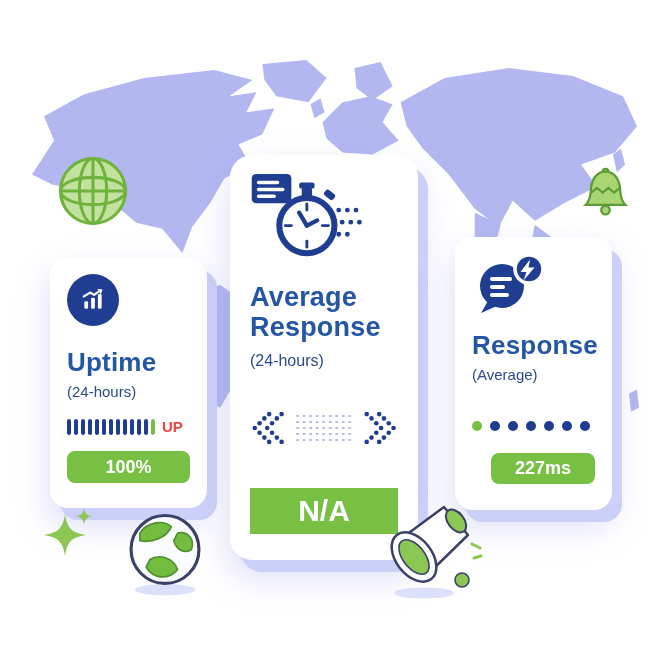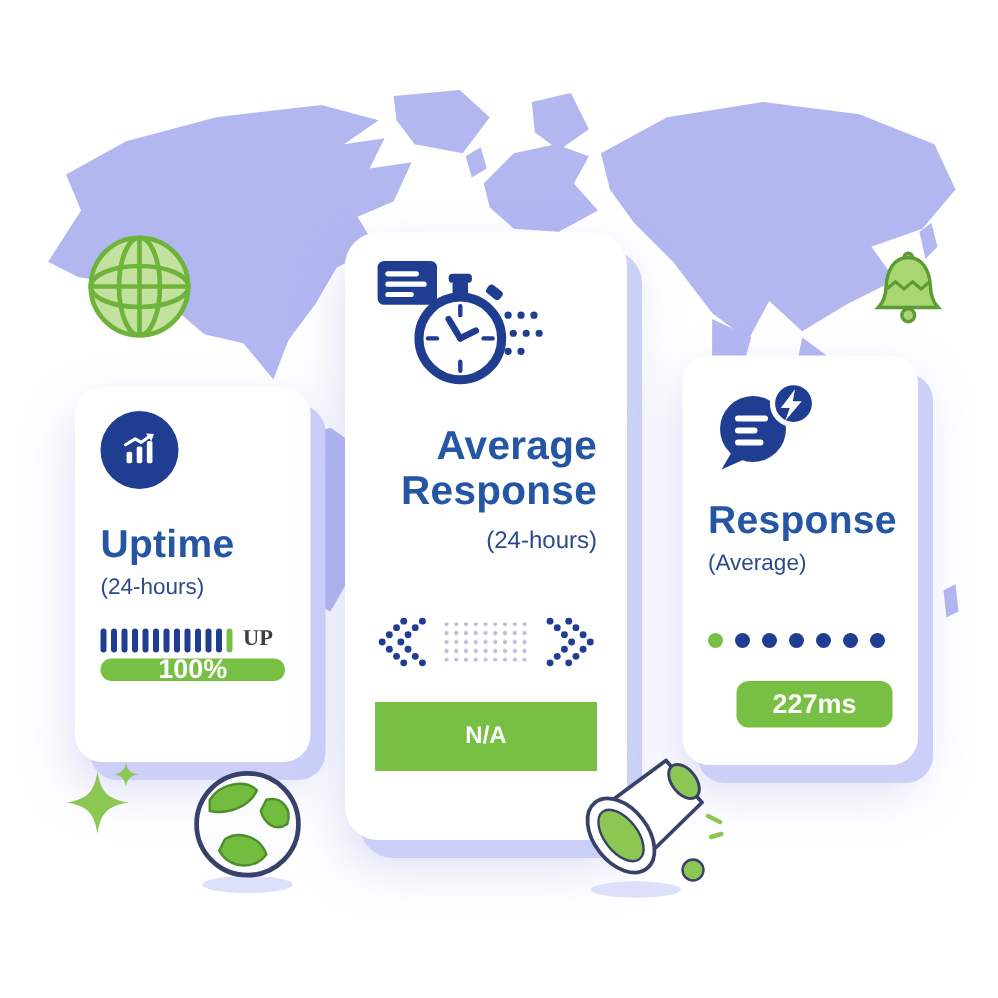--- a/index.html
+++ b/index.html
@@ -9,46 +9,46 @@
   }
   .map { position:absolute; left:24px; top:56px; width:616px; height:422px; }
 
   
   .card {
     position:absolute; background:#ffffff; border-radius:18px;
     box-shadow: 10px 12px 0 0 #ccd0f8, 0 16px 34px rgba(146,152,226,0.35);
     box-sizing:border-box;
   }
   .card-uptime  { left:50px;  top:258px; width:157px; height:250px; padding:16px 17px; }
-  .card-average { left:230px; top:155px; width:188px; height:405px; padding:17px 20px; border-radius:22px;text-align:right; }
+  .card-average { left:230px; top:155px; width:188px; height:405px; padding:17px 20px; border-radius:22px; }
   .card-response{ left:455px; top:237px; width:157px; height:273px; padding:16px 17px; }
 
   .icon-circle {
     width:52px; height:52px; border-radius:50%; background:#203e91;
     display:flex; align-items:center; justify-content:center;
   }
   .card-title { margin:0; color:#2456a3; font-weight:700; font-size:26px; line-height:1.12; letter-spacing:0.2px; }
   .card-average .card-title { font-size:27px; margin-top:20px; }
   .card-uptime .card-title   { margin-top:22px; }
   .card-response .card-title { margin-top:12px; }
   .card-sub { color:#2c4a8a; font-size:15px; margin-top:6px; }
   .card-average .card-sub { font-size:16px; margin-top:10px; }
 
   .badge {
     background:#77c043; color:#ffffff; font-weight:700;
     border-radius:8px; display:flex; align-items:center; justify-content:center;
   }
-  .card-uptime  .badge { margin-top:4px; height:15px; font-size:18px; }
+  .card-uptime  .badge { margin-top:16px; height:32px; font-size:18px; }
   .card-response.card .badge { margin-top:22px; height:31px; font-size:18px;margin-left:19px; }
-  .card-average .badge { margin-top:22px; height:46px; font-size:16px; border-radius:0; }
+  .card-average .badge { margin-top:42px; height:46px; font-size:30px; border-radius:0; }
 
   .bars { display:flex; align-items:center; gap:3px; margin-top:18px; }
   .bar  { display:block; width:4px; height:16px; border-radius:2px; background:#203e91; }
   .bar.green { background:#77c043; }
-  .up-label { color:#404040; font-weight:700; font-size:15px; margin-left:4px;font-family:Liberation Serif, serif; }
+  .up-label { color:#ef4444; font-weight:700; font-size:15px; margin-left:4px; }
 
   .dots { display:flex; align-items:center; gap:8px; margin-top:38px; }
   .dot  { display:block; width:10px; height:10px; border-radius:50%; background:#203e91; }
   .dot.green { background:#77c043; }
 
   .chevrons { display:flex; align-items:center; justify-content:center; gap:6px; margin-top:40px; }
   .dotgrid {
     width:62px; height:26px;
     background-image: radial-gradient(circle, rgba(32,62,145,0.33) 1.3px, transparent 1.5px);
     background-size:6.5px 6px; background-position:center;

